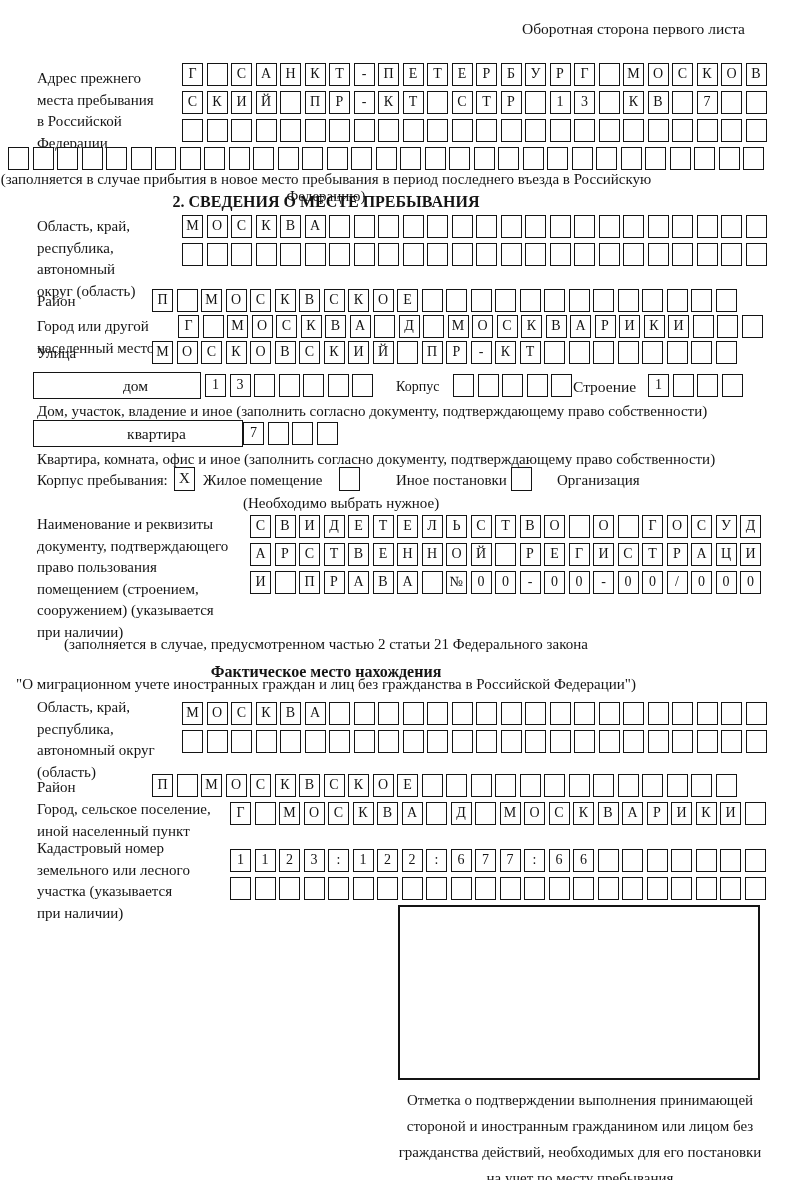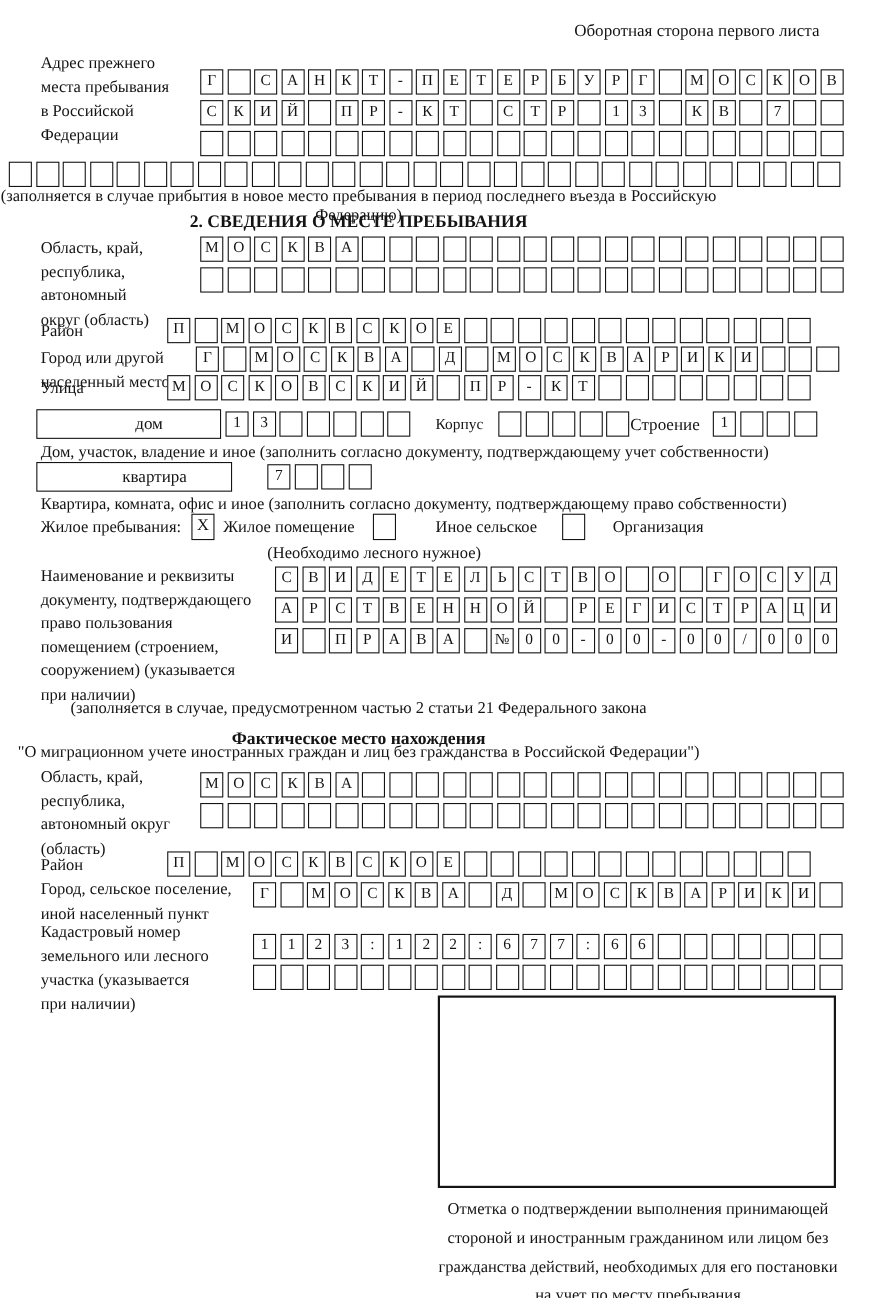--- a/index.html
+++ b/index.html
@@ -34,21 +34,21 @@
   }
   .stampbox {
     position:absolute; border:2px solid #141414; background:#fff;
   }
 </style>
 </head>
 <body>
 
 <div class="abs note" style="top:20px; right:55px; font-size:15.5px;">Оборотная сторона первого листа</div>
 
-<div class="abs lbl" style="left:37px; top:48px;">Адрес прежнего
+<div class="abs lbl" style="left:37px; top:68px;">Адрес прежнего
 места пребывания
 в Российской
 Федерации</div>
 <div class="boxrow" style="left:182px; top:63px;">
     <span class="cbox">Г</span>
     <span class="cbox"></span>
     <span class="cbox">С</span>
     <span class="cbox">А</span>
     <span class="cbox">Н</span>
     <span class="cbox">К</span>
@@ -320,39 +320,39 @@
     <span class="cbox"></span>
     <span class="cbox"></span>
   </div>
 <div class="abs lbl" style="left:573px; top:376px; font-size:15.5px;">Строение</div>
 <div class="boxrow" style="left:648px; top:374px;">
     <span class="cbox">1</span>
     <span class="cbox"></span>
     <span class="cbox"></span>
     <span class="cbox"></span>
   </div>
-<div class="abs note" style="left:37px; top:403px;">Дом, участок, владение и иное (заполнить согласно документу, подтверждающему учет собственности)</div>
-
-<div class="bigfield" style="left:33px; top:420px; width:178px; height:27px;text-align:center;">квартира</div>
+<div class="abs note" style="left:37px; top:403px;">Дом, участок, владение и иное (заполнить согласно документу, подтверждающему право собственности)</div>
+
+<div class="bigfield" style="left:33px; top:420px; width:210px; height:27px;text-align:center;">квартира</div>
 <div class="boxrow" style="left:243px; top:422px;">
     <span class="cbox">7</span>
     <span class="cbox"></span>
     <span class="cbox"></span>
     <span class="cbox"></span>
   </div>
 <div class="abs note" style="left:37px; top:451px;">Квартира, комната, офис и иное (заполнить согласно документу, подтверждающему право собственности)</div>
 
-<div class="abs lbl" style="left:37px; top:470px;">Жилое пребывания:</div>
+<div class="abs lbl" style="left:37px; top:470px;">Корпус пребывания:</div>
 <div class="ckbox" style="left:174px; top:467px;">X</div>
 <div class="abs lbl" style="left:203px; top:470px;">Жилое помещение</div>
 <div class="ckbox" style="left:339px; top:467px;"></div>
-<div class="abs lbl" style="left:396px; top:470px;">Иное сельское</div>
+<div class="abs lbl" style="left:396px; top:470px;">Иное постановки</div>
 <div class="ckbox" style="left:511px; top:467px;"></div>
 <div class="abs lbl" style="left:557px; top:470px;">Организация</div>
-<div class="abs note" style="left:243px; top:495px;">(Необходимо лесного нужное)</div>
+<div class="abs note" style="left:243px; top:495px;">(Необходимо выбрать нужное)</div>
 
 <div class="abs lbl" style="left:37px; top:514px;">Наименование и реквизиты
 документу, подтверждающего
 право пользования
 помещением (строением,
 сооружением) (указывается
 при наличии)</div>
 <div class="boxrow" style="left:250px; top:515px;">
     <span class="cbox">С</span>
     <span class="cbox">В</span>

